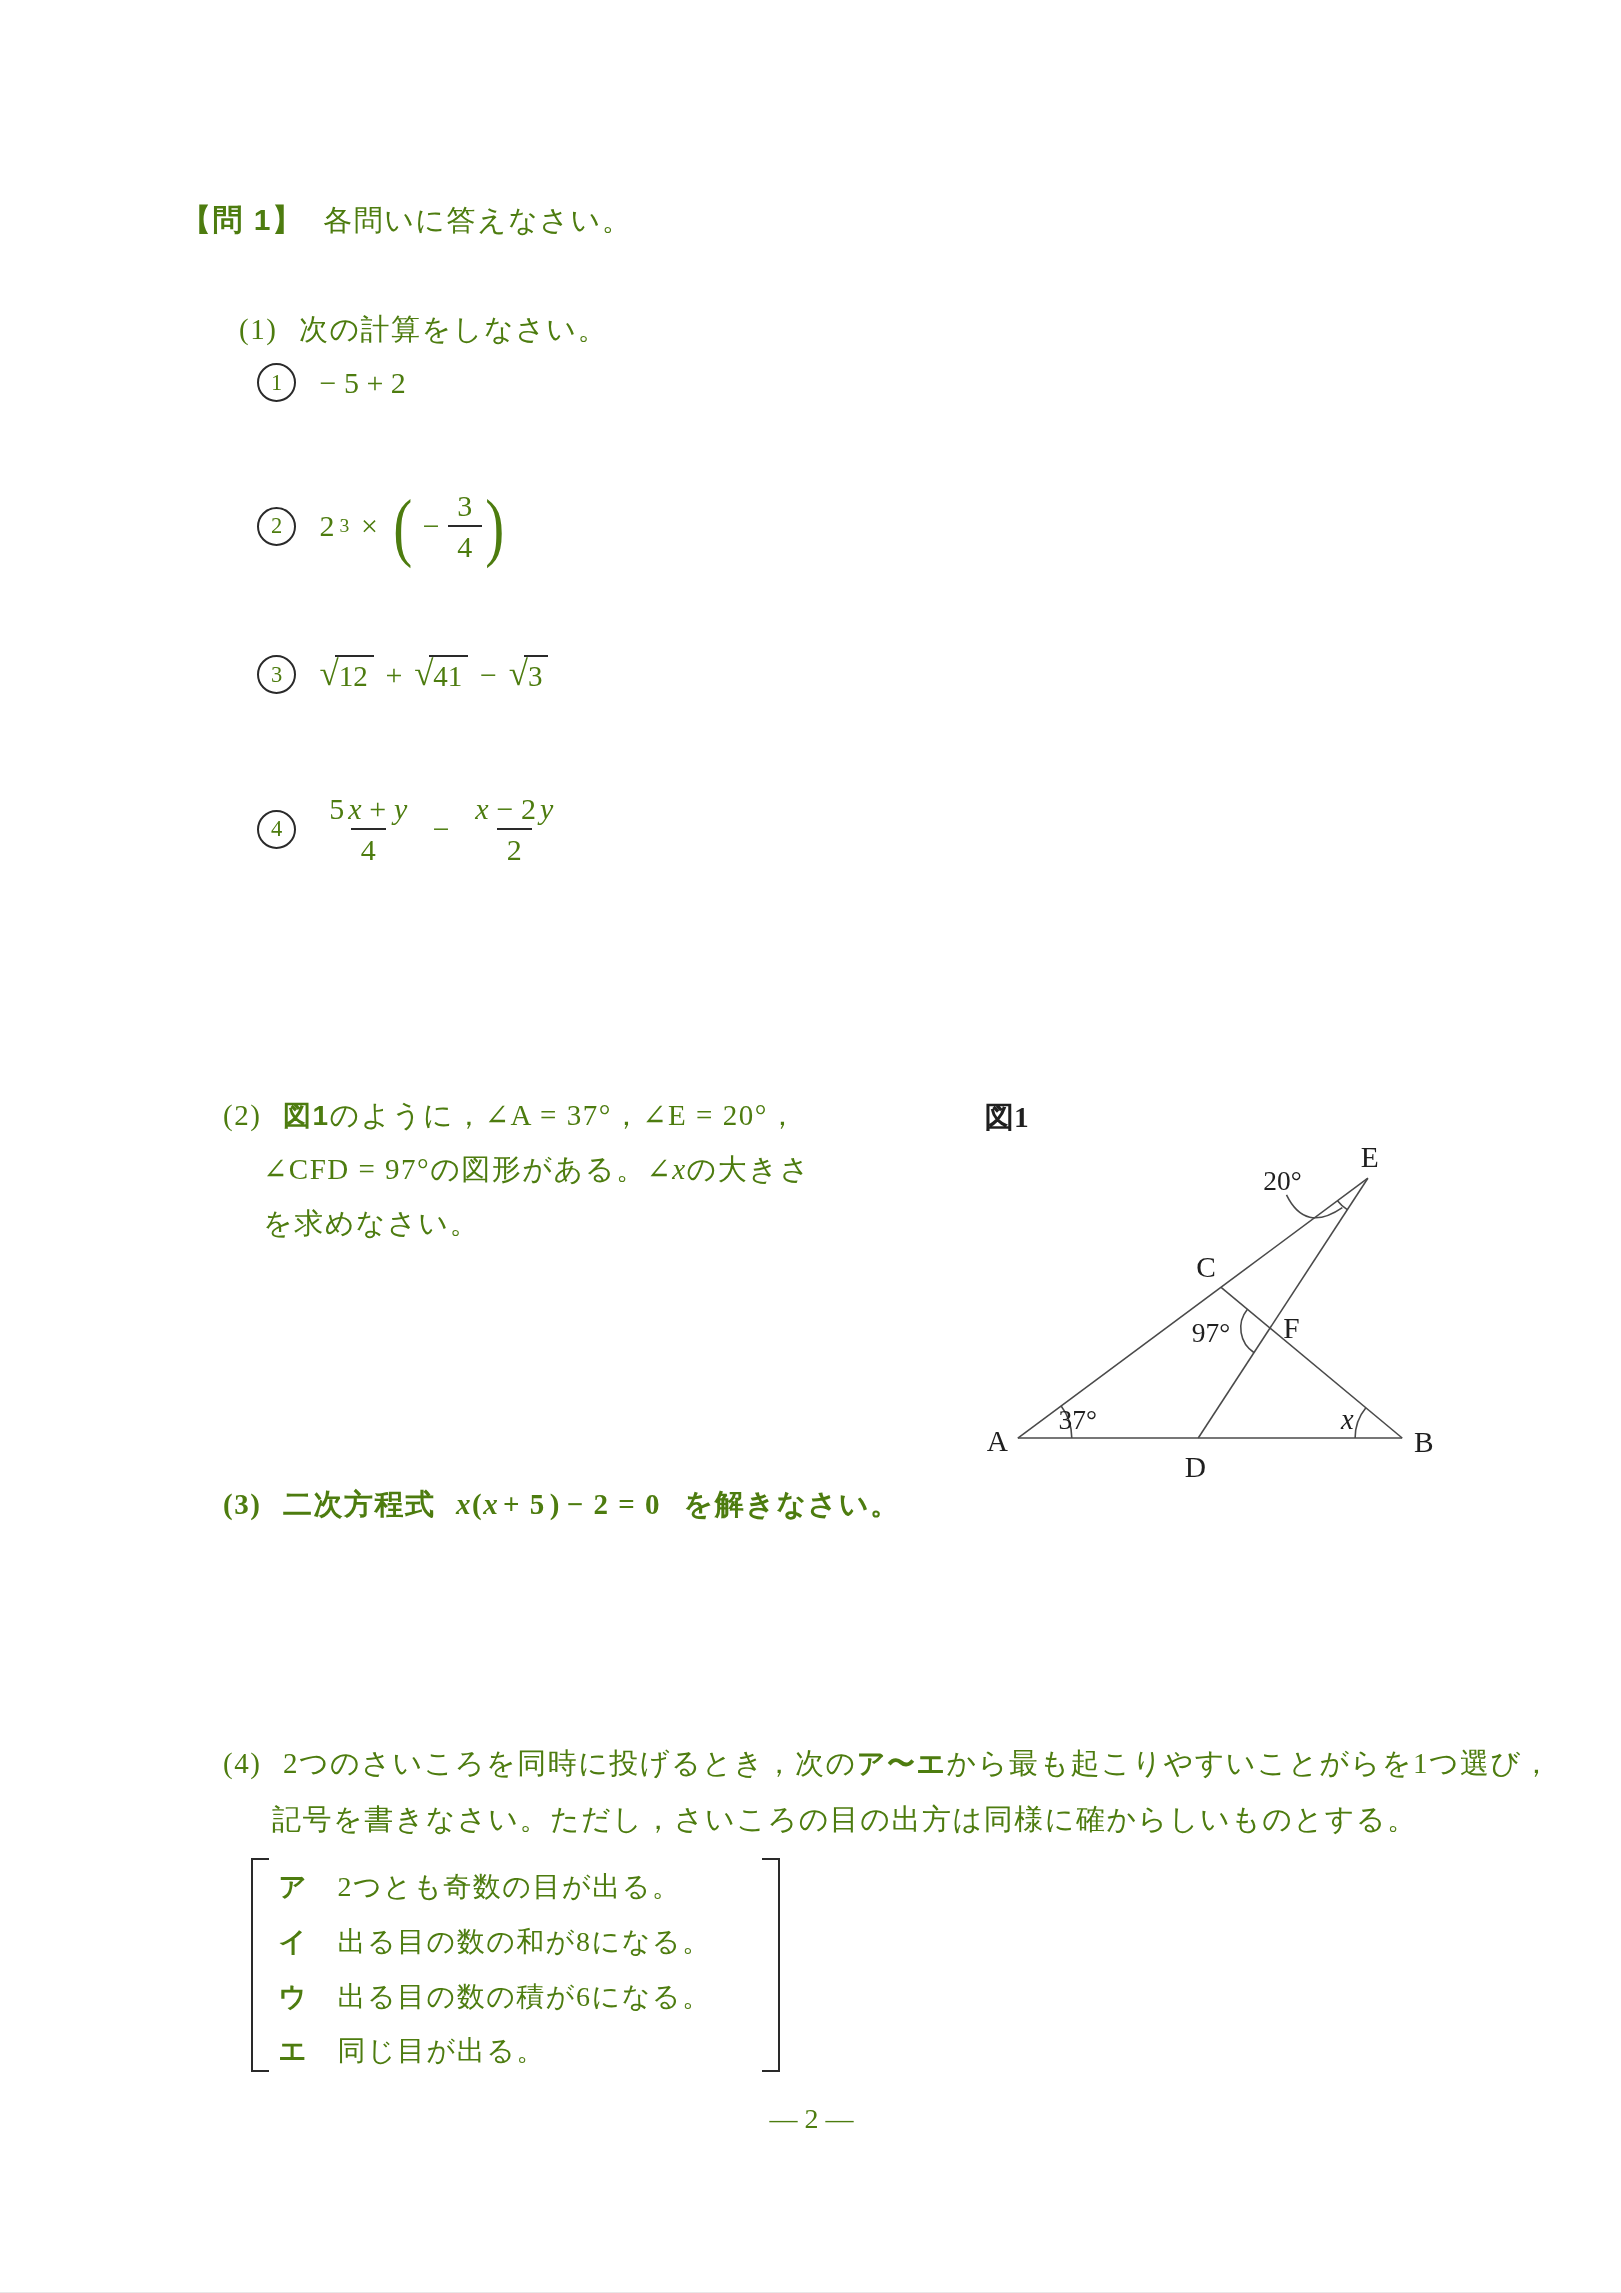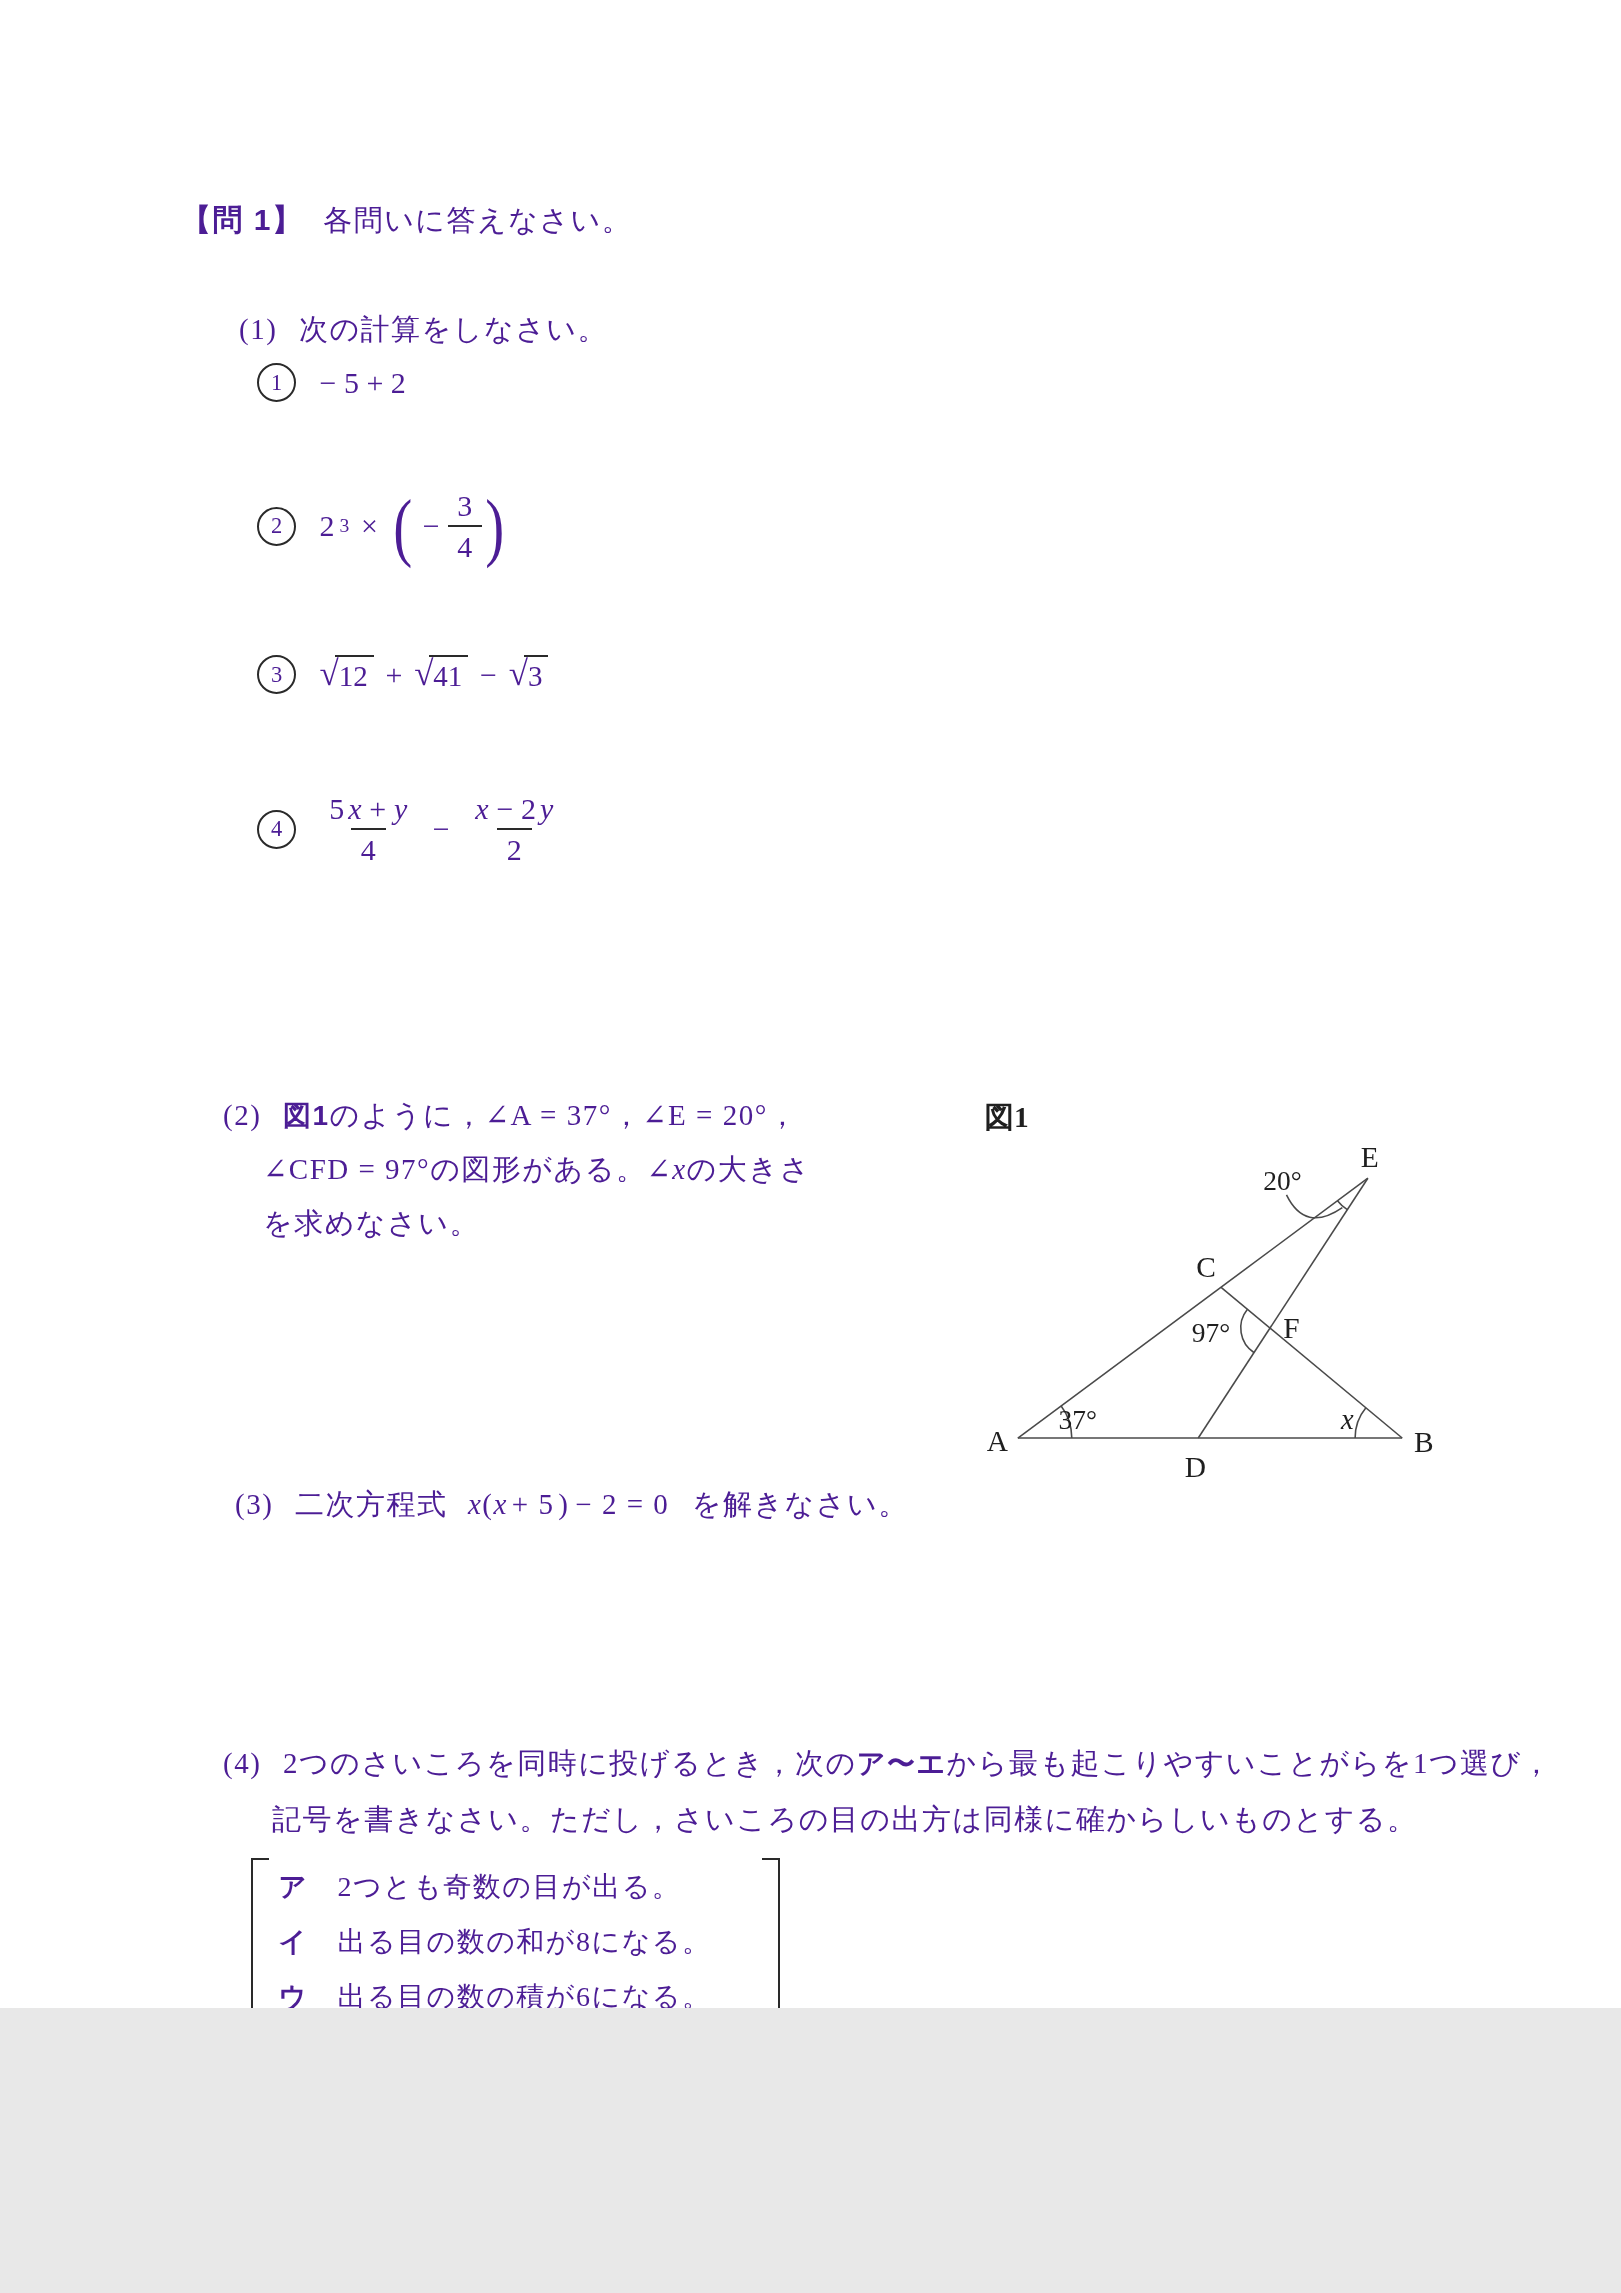--- a/index.html
+++ b/index.html
@@ -1,18 +1,18 @@
 <!DOCTYPE html>
 <html><head>
 <meta charset="utf-8">
 <style>
   html,body { margin:0; padding:0; background:#e8e8e8; }
   .page {
-    position:relative; width:1621px; height:2008px; background:#ffffff;
-    font-family:"Liberation Serif","DejaVu Serif",serif; color:#4c1d95;
+    position:relative; width:1621px; height:2292px; background:#ffffff;
+    font-family:"Liberation Serif","DejaVu Serif",serif; color:#4d7c0f;
     overflow:hidden; margin:0 auto;
   }
   .abs { position:absolute; white-space:nowrap; }
   .jline { font-size:29px; letter-spacing:1.5px; }
   .gothic { font-family:"Liberation Sans","DejaVu Sans",sans-serif; font-weight:bold; }
   .it { font-style:italic; font-family:"Liberation Serif","DejaVu Serif",serif; }
   .qlabel { margin-right:21.6px; }
   .mathrow { display:flex; align-items:center; }
   .circle-num {
     display:inline-flex; align-items:center; justify-content:center;
@@ -147,21 +147,21 @@
     <text x="1230" y="1303" font-size="30" text-anchor="middle" fill="#1f1f1f">C</text>
     <text x="1219" y="1507" font-size="30" text-anchor="middle" fill="#1f1f1f">D</text>
     <text x="1397" y="1191" font-size="30" text-anchor="middle" fill="#1f1f1f">E</text>
     <text x="1317" y="1365" font-size="30" text-anchor="middle" fill="#1f1f1f">F</text>
     <text x="1099" y="1458" font-size="28" text-anchor="middle" fill="#1f1f1f">37°</text>
     <text x="1308" y="1214" font-size="28" text-anchor="middle" fill="#1f1f1f">20°</text>
     <text x="1235" y="1369" font-size="28" text-anchor="middle" fill="#1f1f1f">97°</text>
     <text x="1374" y="1458" font-size="29" text-anchor="middle" font-style="italic" fill="#1f1f1f">x</text>
   </svg>
 
-  <div class="abs jline" style="left:235px; top:1485px;">
+  <div class="abs jline" style="left:223px; top:1485px;font-weight:bold;">
     <span class="qlabel">(3)</span><span>二次方程式</span>
     <span style="margin-left:11.8px;"><span class="it">x</span><span>(</span><span class="it">x</span><span style="margin:0 3.9px;">+ 5</span><span>)</span><span style="margin-left:5.9px;">− 2 = 0</span></span>
     <span style="margin-left:13.7px;">を解きなさい。</span>
   </div>
 
   <div class="abs jline" style="left:223px; top:1744px;">
     <span class="qlabel">(4)</span><span>2つのさいころを同時に投げるとき，次の</span><span class="gothic" style="font-size:28px;text-align:right;">ア〜エ</span><span>から最も起こりやすいことがらを1つ選び，</span>
   </div>
   <div class="abs jline" style="left:272px; top:1800px;">記号を書きなさい。ただし，さいころの目の出方は同様に確からしいものとする。</div>
 

